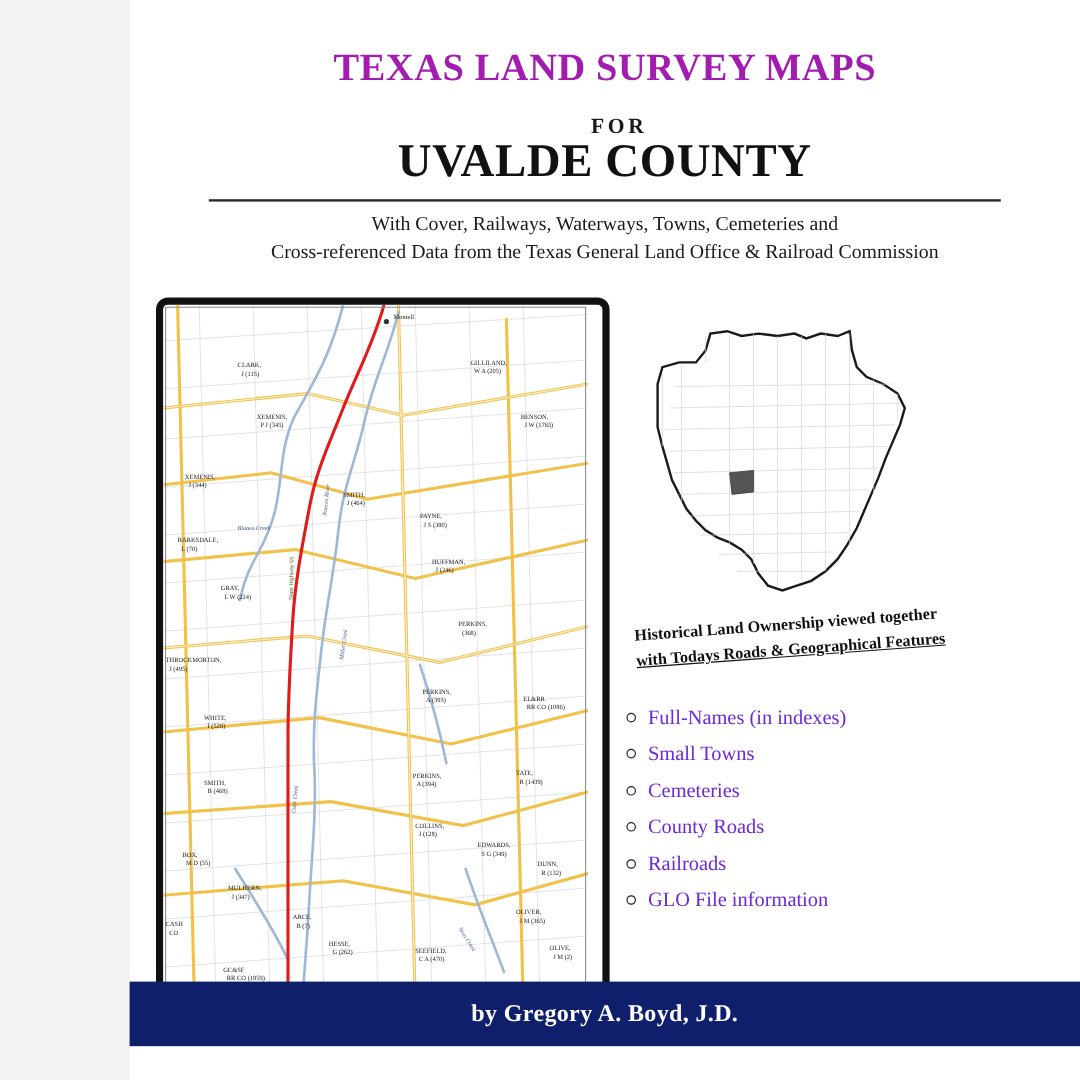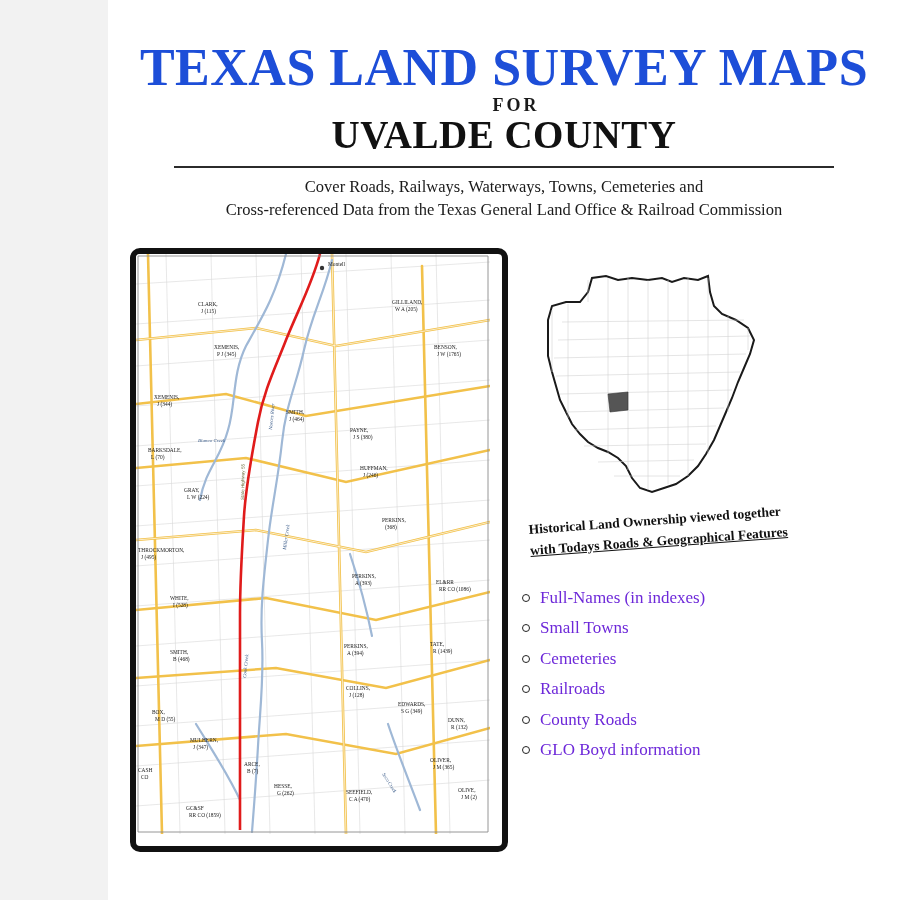--- a/index.html
+++ b/index.html
@@ -47,23 +47,23 @@
     height: 900px;
     background: #ffffff;
   }
   
   .title-main {
     position: absolute;
     left: 0;
     top: 38px;
     width: 792px;
     text-align: center;
-    font-size: 52px;
+    font-size: 32px;
     font-weight: bold;
-    color: #1d4ed8;
+    color: #a21caf;
     letter-spacing: 0.5px;
     font-family: "Liberation Serif", serif;
   }
   .title-for {
     position: absolute;
     left: 12px;
     top: 95px;
     width: 792px;
     text-align: center;
     font-size: 18px;
@@ -216,21 +216,21 @@
   <div class="spiral-strip"></div>
   <div class="spiral-label">Spiral-bound Cover</div>
 
   <div class="page">
 
     <div class="title-main">TEXAS LAND SURVEY MAPS</div>
     <div class="title-for">FOR</div>
     <div class="title-county">UVALDE COUNTY</div>
     <div class="title-rule"></div>
     <div class="subtitle">
-      <div>Cover Roads, Railways, Waterways, Towns, Cemeteries and</div>
+      <div>With Cover, Railways, Waterways, Towns, Cemeteries and</div>
       <div>Cross-referenced Data from the Texas General Land Office &amp; Railroad Commission</div>
     </div>
 
     <div class="map-frame">
       <svg width="354" height="580" viewBox="0 0 354 580">
         <rect x="0" y="0" width="354" height="580" fill="#ffffff"></rect>
 
         <g stroke="#d8d8d8" stroke-width="0.6" fill="none">
           <path d="M0 30 L354 8"></path>
           <path d="M0 70 L354 46"></path>
@@ -403,22 +403,25 @@
 
     <div class="features">
       <div class="features-head">
         <div>Historical Land Ownership viewed together</div>
         <div class="underline-2">with Todays Roads &amp; Geographical Features</div>
       </div>
       <ul class="features-list">
         <li><span class="bullet"></span><span>Full-Names (in indexes)</span></li>
         <li><span class="bullet"></span><span>Small Towns</span></li>
         <li><span class="bullet"></span><span>Cemeteries</span></li>
+        <li><span class="bullet"></span><span>County Roads</span></li>
         <li><span class="bullet"></span><span>Railroads</span></li>
-        <li><span class="bullet"></span><span>County Roads</span></li>
-        <li><span class="bullet"></span><span>GLO Boyd information</span></li>
+        <li><span class="bullet"></span><span>GLO File information</span></li>
       </ul>
     </div>
 
+    <div class="author-bar">
+      <span>by Gregory A. Boyd, J.D.</span>
+    </div>
     <div class="bottom-white"></div>
 
   </div>
 </div>
 
 </body></html>

